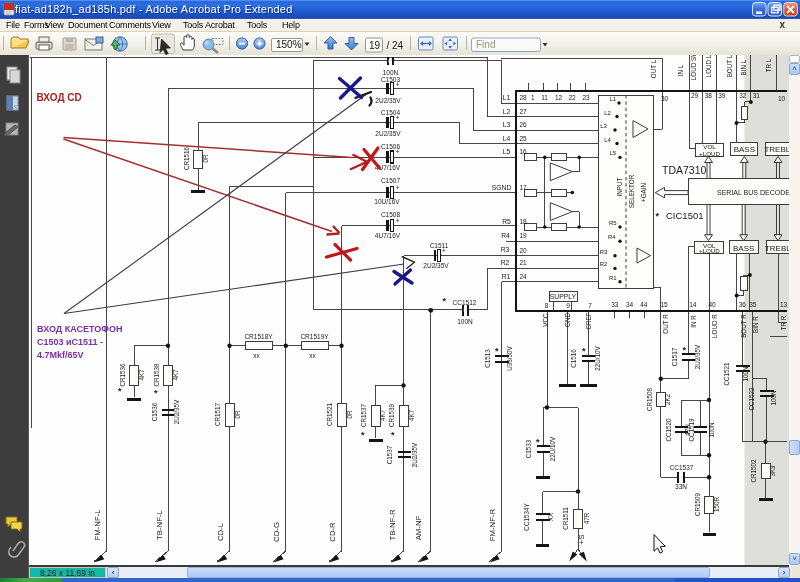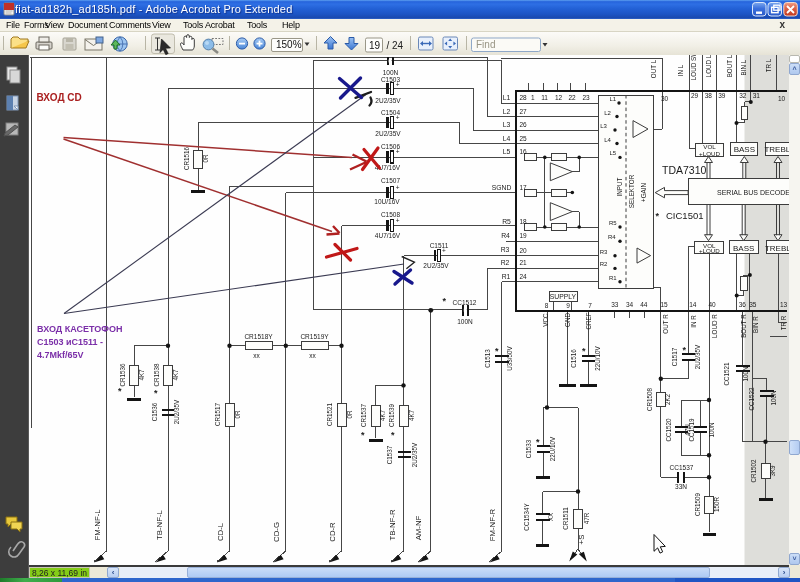--- a/index.html
+++ b/index.html
@@ -654,21 +654,21 @@
     </svg>
   </div>
   <div id="canvline"></div>
   <div id="vscroll">
     <div style="position:absolute;left:0px;top:0px;width:11px;height:8px;background:#fff;border:1px solid #B8B8B0;border-radius:2px"></div>
     <div class="vbtn" style="top:8px;height:12px">˄</div>
     <div style="position:absolute;left:0px;top:385px;width:11px;height:15px;background:linear-gradient(90deg,#CFE0F8,#B4CCF2);border:1px solid #90A8D0;border-radius:2px"></div>
     <div class="vbtn" style="top:498px;height:12px">˅</div>
   </div>
   <div id="statusrow">
-    <div style="position:absolute;left:0px;top:0px;width:61px;height:11px;background:#84cc16;border:1px solid #C8C5B4;font-size:8.5px;color:#222;text-align:center;line-height:10px">8,26 x 11,69 in</div>
+    <div style="position:absolute;left:0px;top:0px;width:77px;height:11px;background:#14b8a6;border:1px solid #C8C5B4;font-size:8.5px;color:#222;text-align:center;line-height:10px">8,26 x 11,69 in</div>
     <div style="position:absolute;left:78px;top:0px;width:12px;height:11px;background:linear-gradient(180deg,#D8E5F8,#B8CEF2);border:1px solid #90A8D0;border-radius:2px;color:#2A4A8C;font-size:8px;line-height:10px;text-align:center;font-weight:bold">‹</div>
     <div style="position:absolute;left:91px;top:0px;width:658px;height:11px;background:#E8EEF8"></div>
     <div style="position:absolute;left:158px;top:0px;width:523px;height:11px;background:linear-gradient(180deg,#CADCF8,#AECAF4);border:1px solid #98B0D8;border-radius:2px"></div>
     <div style="position:absolute;left:749px;top:0px;width:12px;height:11px;background:linear-gradient(180deg,#D8E5F8,#B8CEF2);border:1px solid #90A8D0;border-radius:2px;color:#2A4A8C;font-size:8px;line-height:10px;text-align:center;font-weight:bold">›</div>
     <div style="position:absolute;left:762px;top:0px;width:9px;height:11px;background:#ECE9D8"></div>
   </div>
   <div id="taskbar">
     <div style="position:absolute;left:0;top:0;width:62px;height:4px;background:linear-gradient(90deg,#1E7A2A,#3FAE4C 40%,#2E9A3C)"></div>
     <div style="position:absolute;left:675px;top:0;width:125px;height:4px;background:#1F55C4"></div>
   </div>

